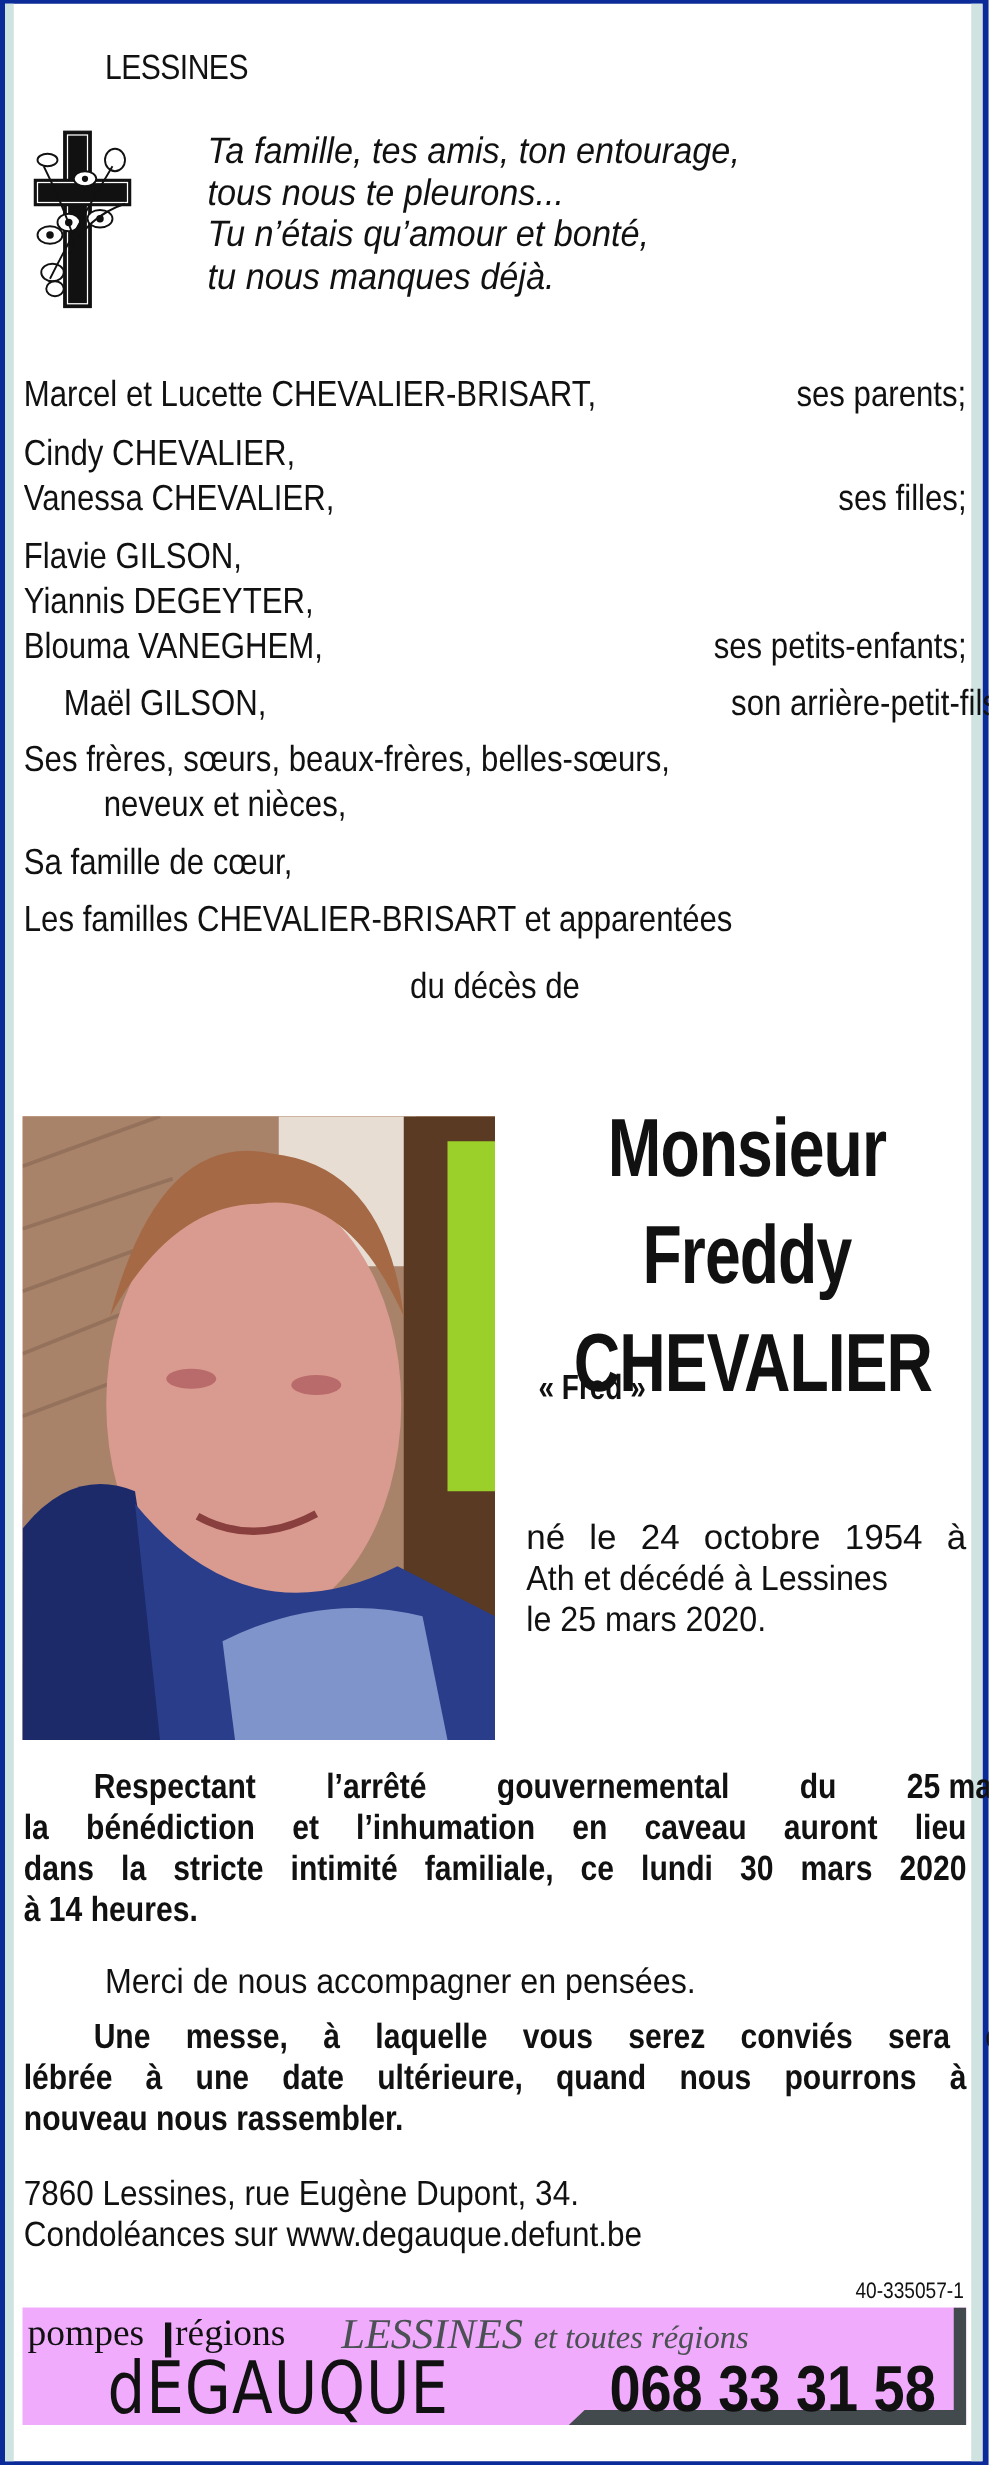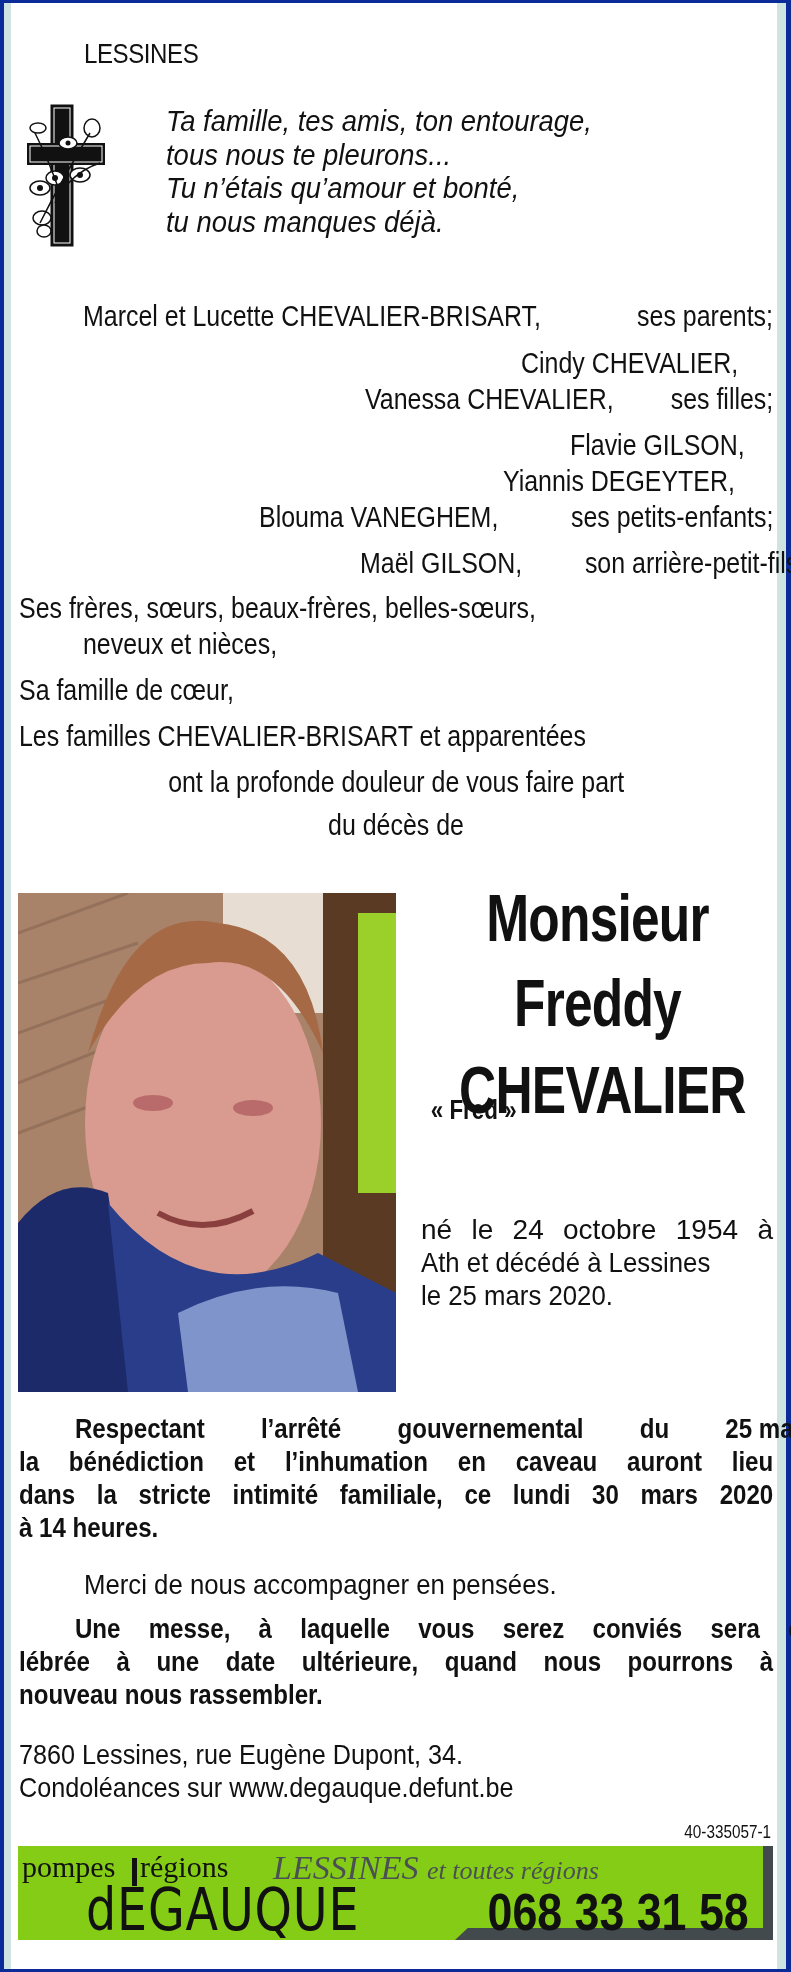--- a/index.html
+++ b/index.html
@@ -11,21 +11,21 @@
   .strip-right { position: absolute; right: 5px; top: 3px; width: 9px; height: 1966px; background: #CFE3E1; }
   .abs { position: absolute; white-space: nowrap; }
 
   .town { left: 84px; top: 38px; font-size: 28px; letter-spacing: -0.5px; transform: scaleX(0.86); transform-origin: left; }
 
   .cross { left: 20px; top: 103px; width: 92px; height: 145px; }
   .poem { left: 166px; top: 104px; font-style: italic; font-size: 29.5px; line-height: 33.5px; transform: scaleX(0.93); transform-origin: left; }
   .poem div { white-space: nowrap; }
 
   .fam { left: 19px; width: 754px; font-size: 29px; line-height: 36px; }
-  .fam .row { display: flex; justify-content: flex-end; }
+  .fam .row { display: flex; justify-content: space-between; }
   .fam .row span { white-space: nowrap; }
   .cond { display: inline-block; transform: scaleX(0.86); transform-origin: left; }
   .cond-r { display: inline-block; transform: scaleX(0.86); transform-origin: right; }
   .indent { padding-left: 64px; }
 
   .photo { left: 18px; top: 893px; width: 378px; height: 499px; overflow: hidden;
            background: linear-gradient(180deg, #b98a6a 0%, #d49a86 35%, #c98a80 55%, #2a3568 78%, #1b2350 100%); }
 
   .name { left: 420px; width: 355px; text-align: center; font-weight: bold; font-size: 66px; line-height: 70px; letter-spacing: -1px; }
   .name div { transform: scaleX(0.78); transform-origin: center; }
@@ -34,21 +34,21 @@
   .bio { left: 421px; top: 1213px; width: 352px; font-size: 28px; line-height: 33px; }
   .bio div { transform: scaleX(0.92); transform-origin: left; white-space: nowrap; }
   .bio .justify { display: flex; justify-content: space-between; transform: none; text-align: center; }
 
   .notice { left: 19px; width: 754px; font-size: 28px; line-height: 33px; }
   .notice .b { font-weight: bold; }
   .jline { display: flex; justify-content: space-between; white-space: nowrap; }
 
   .ref { right: 20px; top: 1822px; font-size: 18px; transform: scaleX(0.85); transform-origin: right; }
 
-  .banner { left: 18px; top: 1846px; width: 755px; height: 94px; background: #84cc16; overflow: hidden; }
+  .banner { left: 18px; top: 1846px; width: 755px; height: 94px; background: #f0abfc; overflow: hidden; }
   .banner .dark-right { position: absolute; right: 0; top: 0; width: 10px; height: 94px; background: #434A4D; }
   .banner .dark-bottom { position: absolute; left: 437px; bottom: 0; width: 318px; height: 12px; background: #434A4D;
                          clip-path: polygon(4% 0, 100% 0, 100% 100%, 0 100%); }
   .pf { position: absolute; left: 4px; top: 4px; font-family: "Liberation Serif", serif; font-size: 30px; color: #111; }
   .pf-bar { position: absolute; left: 114px; top: 12px; width: 5px; height: 28px; background: #111; }
   .pf2 { position: absolute; left: 122px; top: 4px; font-family: "Liberation Serif", serif; font-size: 30px; color: #111; }
   .deg { position: absolute; left: 68px; top: 30px; font-family: "DejaVu Sans", sans-serif; font-size: 58px; letter-spacing: 1px; color: #111;
          transform: scaleX(0.82); transform-origin: left; }
   .les { position: absolute; left: 255px; top: 3px; font-family: "Liberation Serif", serif; font-style: italic; font-size: 34px; color: #4a5053; }
   .les small { font-size: 26px; }
@@ -137,21 +137,20 @@
   <div><span class="cond">Ses frères, sœurs, beaux-frères, belles-sœurs,</span></div>
   <div class="indent"><span class="cond">neveux et nièces,</span></div>
 </div>
 <div class="abs fam" style="top:672px;">
   <span class="cond">Sa famille de cœur,</span>
 </div>
 <div class="abs fam" style="top:718px;">
   <span class="cond">Les familles CHEVALIER-BRISART et apparentées</span>
 </div>
 <div class="abs fam" style="top:764px; text-align:center;">
-  <div><span class="cond" style="transform-origin:center;">ont la profonde douleur de vous faire part</span></div>
   <div style="margin-top:7px;"><span class="cond" style="transform-origin:center;">du décès de</span></div>
 </div>
 
 <div class="abs photo" title="Portrait photo of Freddy Chevalier">
   <svg width="378" height="499" viewBox="0 0 378 499">
     <rect width="378" height="499" fill="#a9826a"></rect>
     <g stroke="#8c6a55" stroke-width="3" opacity="0.7">
       <line x1="0" y1="40" x2="110" y2="0"></line>
         <line x1="0" y1="90" x2="120" y2="50"></line>
       <line x1="0" y1="140" x2="110" y2="100"></line>

